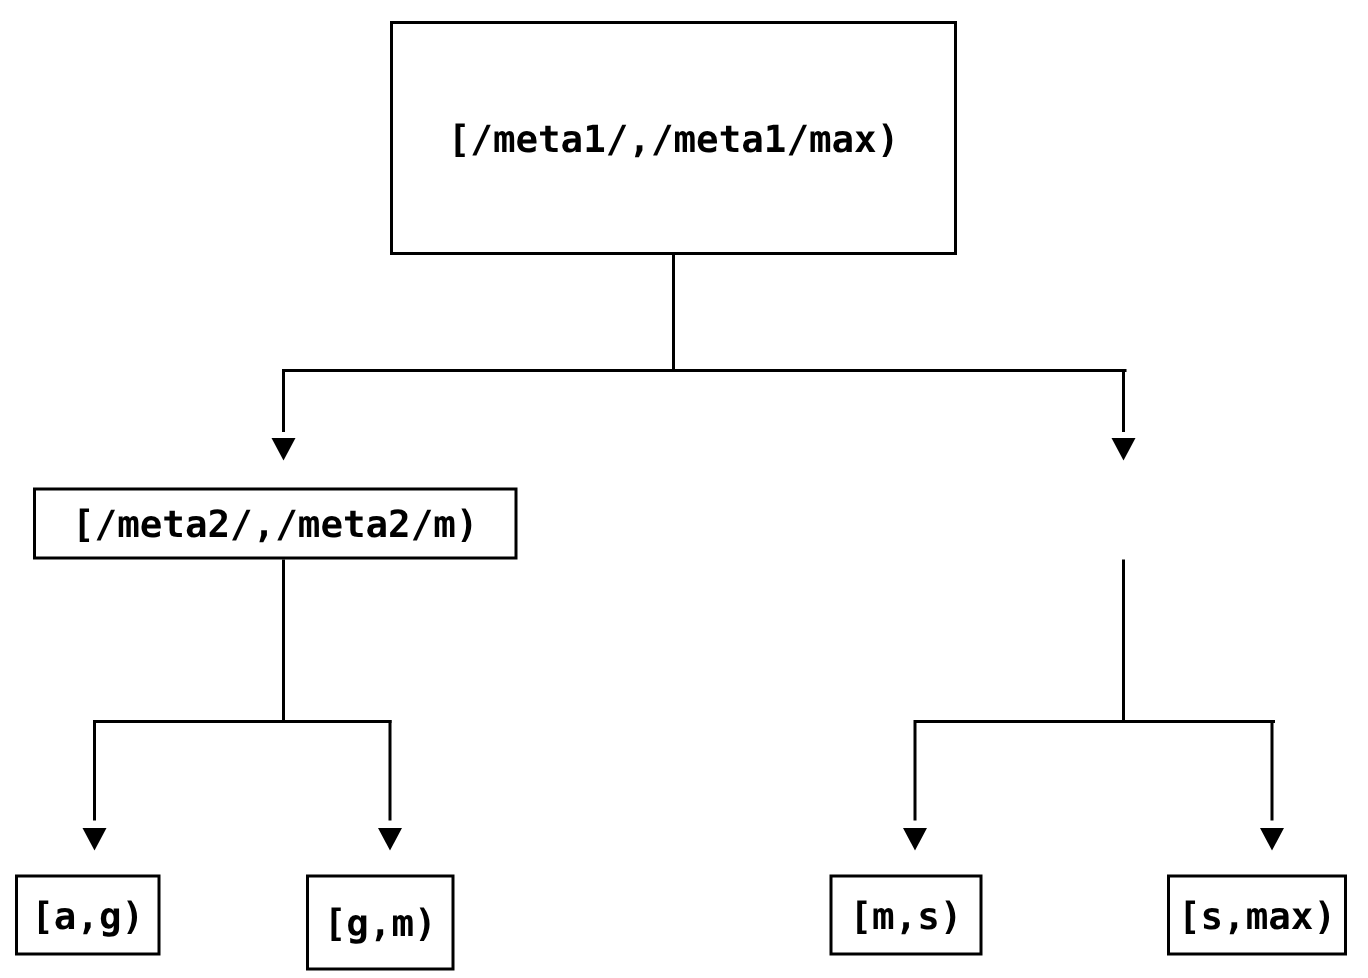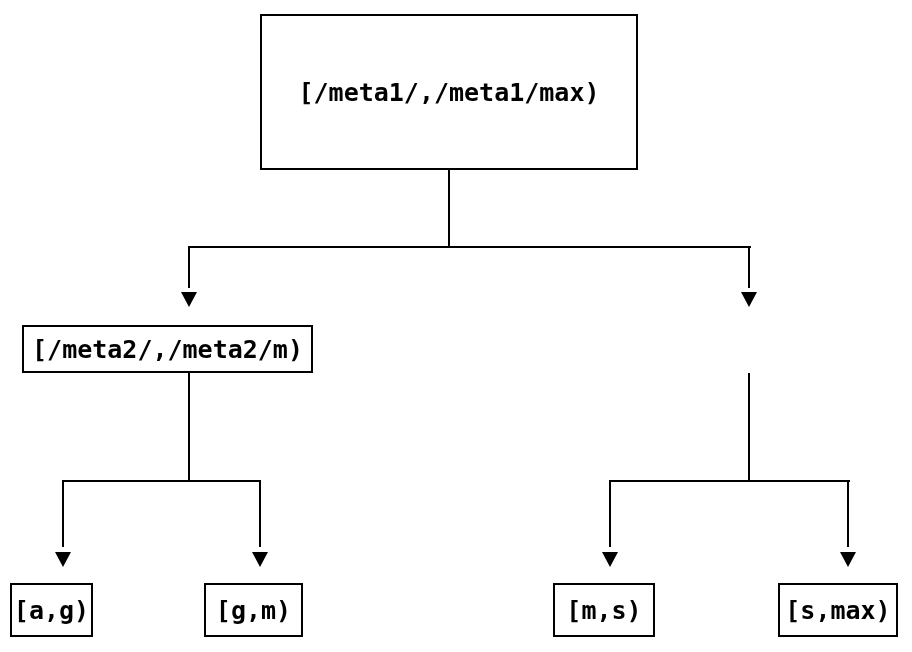--- a/index.html
+++ b/index.html
@@ -47,42 +47,42 @@
 
   
   .root-stem    { left: 448px; top: 170px; width: 2px;   height: 77px; }
   .branch-1     { left: 189px; top: 246px; width: 562px; height: 2px;  }
   .drop-1-left  { left: 188px; top: 246px; width: 2px;   height: 42px; }
   .drop-1-right { left: 748px; top: 246px; width: 2px;   height: 42px; }
   .arr-1-left   { left: 181px; top: 292px; }
   .arr-1-right  { left: 741px; top: 292px; }
 
   
-  .node-l2-left  { left: 22px;  top: 325px; width: 291px; height: 48px; }
+  .node-l2-left  { left: 22px;  top: 325px; width: 323px; height: 48px; }
   .node-l2-right { left: 580px; top: 325px; width: 325px; height: 48px; }
 
   
   .stem-2-left    { left: 188px; top: 373px; width: 2px;   height: 108px; }
   .branch-2-left  { left: 63px;  top: 480px; width: 198px; height: 2px;   }
   .drop-2-ll      { left: 62px;  top: 480px; width: 2px;   height: 67px;  }
   .drop-2-lr      { left: 259px; top: 480px; width: 2px;   height: 67px;  }
   .arr-2-ll       { left: 55px;  top: 552px; }
   .arr-2-lr       { left: 252px; top: 552px; }
 
   
   .stem-2-right   { left: 748px; top: 373px; width: 2px;   height: 108px; }
   .branch-2-right { left: 610px; top: 480px; width: 240px; height: 2px;   }
   .drop-2-rl      { left: 609px; top: 480px; width: 2px;   height: 67px;  }
   .drop-2-rr      { left: 847px; top: 480px; width: 2px;   height: 67px;  }
   .arr-2-rl       { left: 602px; top: 552px; }
   .arr-2-rr       { left: 840px; top: 552px; }
 
   
-  .node-leaf-ag   { left: 10px;  top: 583px; width: 83px;  height: 54px; }
-  .node-leaf-gm   { left: 204px; top: 583px; width: 99px;  height: 54px; }
+  .node-leaf-ag   { left: 10px;  top: 583px; width: 97px;  height: 54px; }
+  .node-leaf-gm   { left: 204px; top: 583px; width: 99px;  height: 64px; }
   .node-leaf-ms   { left: 553px; top: 583px; width: 102px; height: 54px; }
   .node-leaf-smax { left: 778px; top: 583px; width: 120px; height: 54px; }
 </style>
 </head>
 <body>
 
 <div id="canvas">
 
   <div class="node node-root">[/meta1/,/meta1/max)</div>
 

